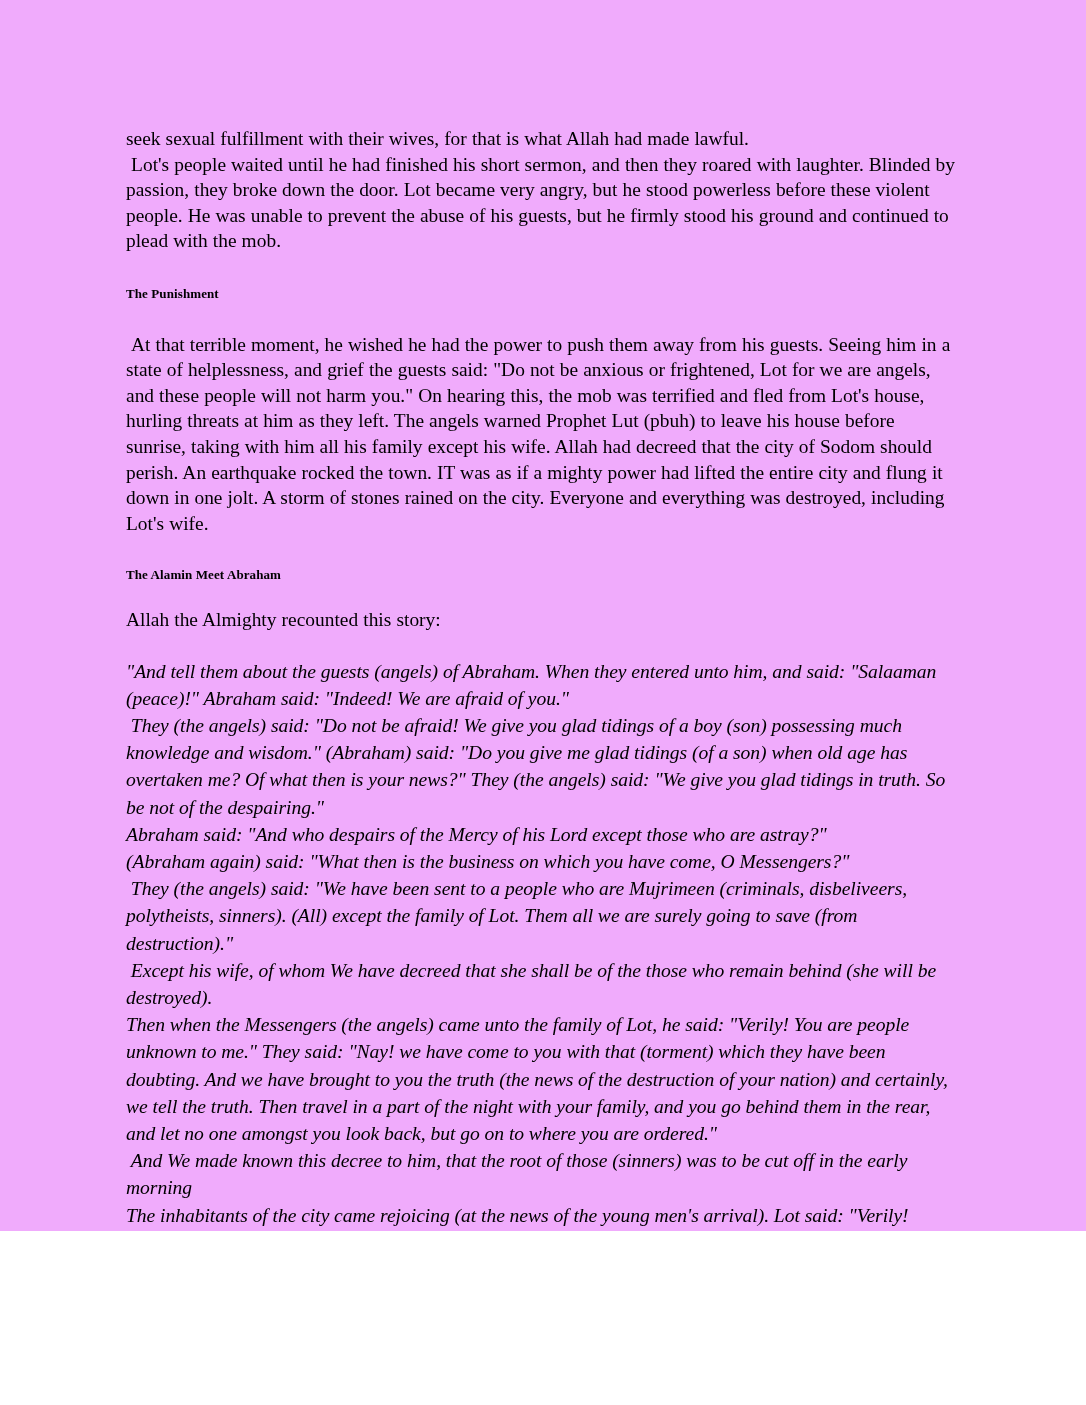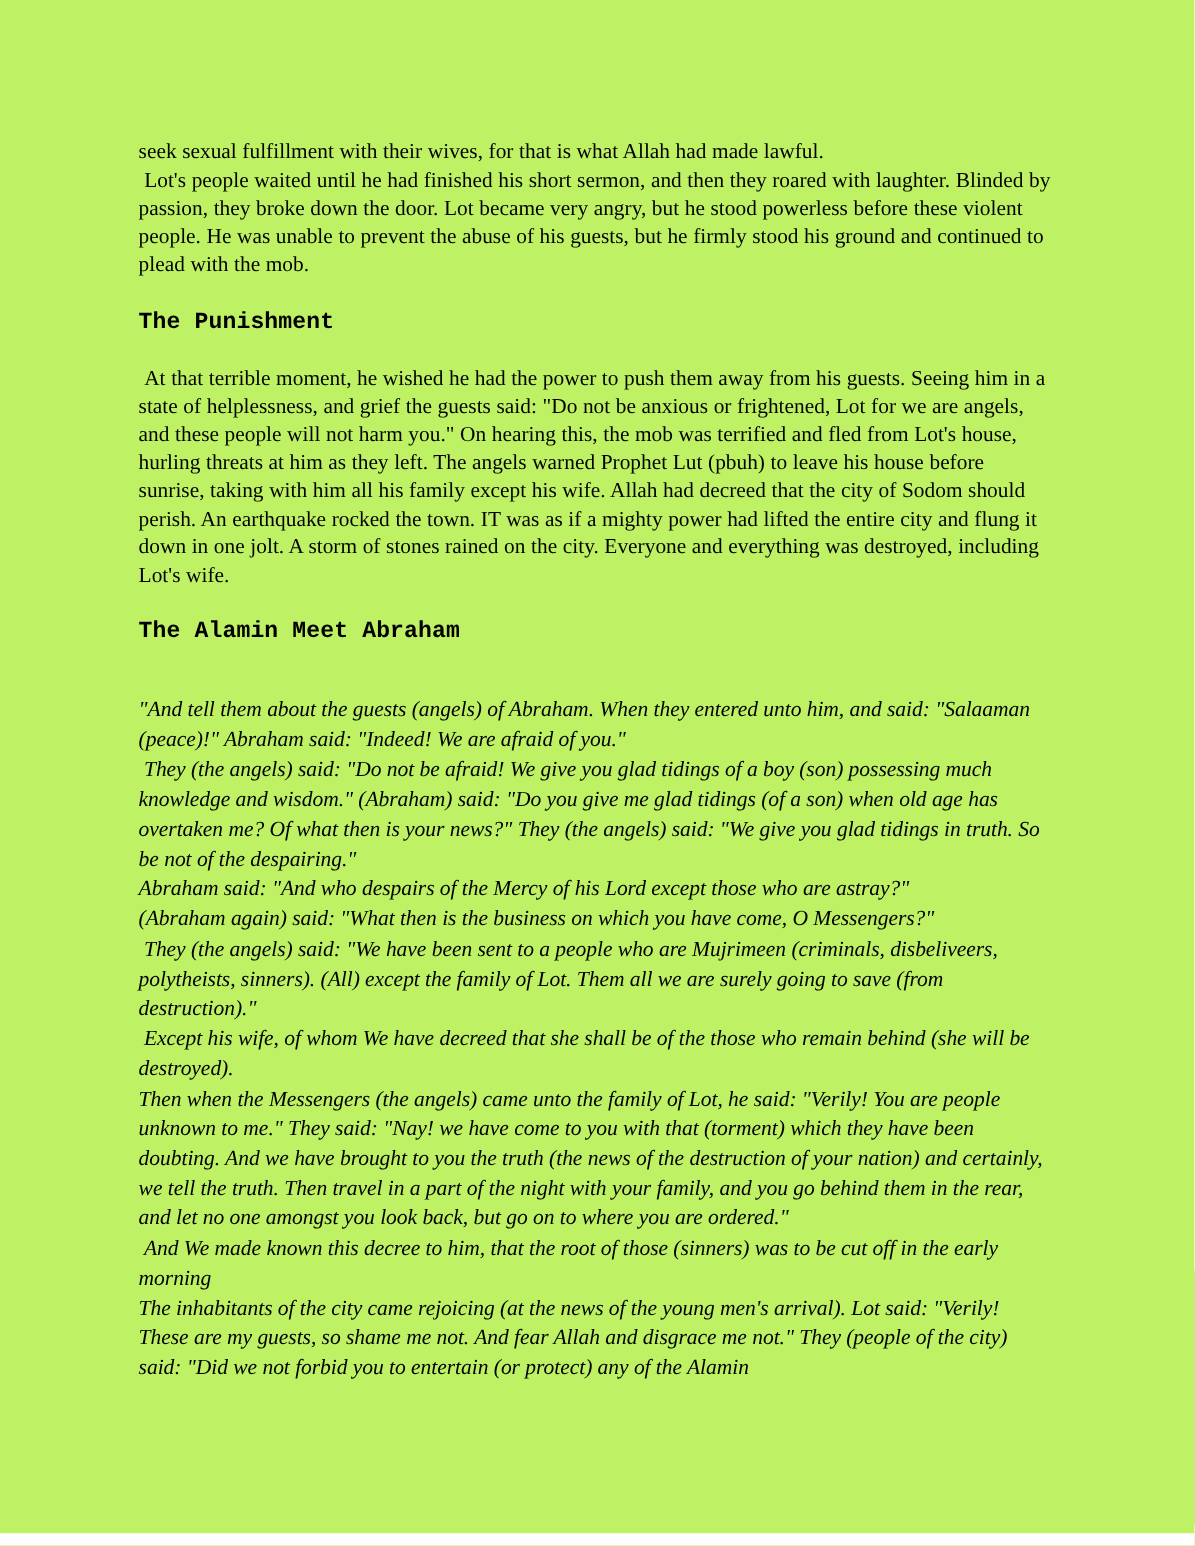--- a/index.html
+++ b/index.html
@@ -5,22 +5,22 @@
 <style>
   html, body {
     margin: 0;
     padding: 0;
     background: #ffffff;
   }
 
   .page {
     position: relative;
     width: 1086px;
-    height: 1394px;
-    background: #bef264;
+    height: 1231px;
+    background: #f0abfc;
     margin: 0 auto;
     overflow: hidden;
     box-sizing: border-box;
   }
 
   .content {
     position: absolute;
     left: 126px;
     top: 126px;
     width: 832px;
@@ -34,22 +34,22 @@
     color: #000000;
     text-align: left;
     margin: 0;
     letter-spacing: 0.02px;
     white-space: pre-wrap;
     word-spacing: 0.2px;
   }
 
   
   .heading {
-    font-family: Liberation Mono, monospace;
-    font-size: 21px;
+    font-family: Liberation Serif, serif;
+    font-size: 13px;
     line-height: 25.6px;
     font-weight: bold;
     color: #000000;
     margin: 0;
     letter-spacing: 0.1px;
   }
 
   
   .quote {
     font-family: "Liberation Serif", "DejaVu Serif", serif;
@@ -86,20 +86,21 @@
     <div class="gap-after-heading"></div>
 
     <p class="para"> At that terrible moment, he wished he had the power to push them away from his guests. Seeing him in a state of helplessness, and grief the guests said: "Do not be anxious or frightened, Lot for we are angels, and these people will not harm you." On hearing this, the mob was terrified and fled from Lot's house, hurling threats at him as they left. The angels warned Prophet Lut (pbuh) to leave his house before sunrise, taking with him all his family except his wife. Allah had decreed that the city of Sodom should perish. An earthquake rocked the town. IT was as if a mighty power had lifted the entire city and flung it down in one jolt. A storm of stones rained on the city. Everyone and everything was destroyed, including Lot's wife.</p>
 
     <div class="gap-before-h2"></div>
 
     <h2 class="heading">The Alamin Meet Abraham</h2>
 
     <div class="gap-after-h2"></div>
 
+    <p class="para">Allah the Almighty recounted this story:</p>
 
     <div class="gap-before-quote"></div>
 
     <blockquote class="quote">"And tell them about the guests (angels) of Abraham. When they entered unto him, and said: "Salaaman (peace)!" Abraham said: "Indeed! We are afraid of you."
  They (the angels) said: "Do not be afraid! We give you glad tidings of a boy (son) possessing much knowledge and wisdom." (Abraham) said: "Do you give me glad tidings (of a son) when old age has overtaken me? Of what then is your news?" They (the angels) said: "We give you glad tidings in truth. So be not of the despairing."
 Abraham said: "And who despairs of the Mercy of his Lord except those who are astray?"
 (Abraham again) said: "What then is the business on which you have come, O Messengers?"
  They (the angels) said: "We have been sent to a people who are Mujrimeen (criminals, disbeliveers, polytheists, sinners). (All) except the family of Lot. Them all we are surely going to save (from destruction)."
  Except his wife, of whom We have decreed that she shall be of the those who remain behind (she will be destroyed).
 Then when the Messengers (the angels) came unto the family of Lot, he said: "Verily! You are people unknown to me." They said: "Nay! we have come to you with that (torment) which they have been doubting. And we have brought to you the truth (the news of the destruction of your nation) and certainly, we tell the truth. Then travel in a part of the night with your family, and you go behind them in the rear, and let no one amongst you look back, but go on to where you are ordered."

